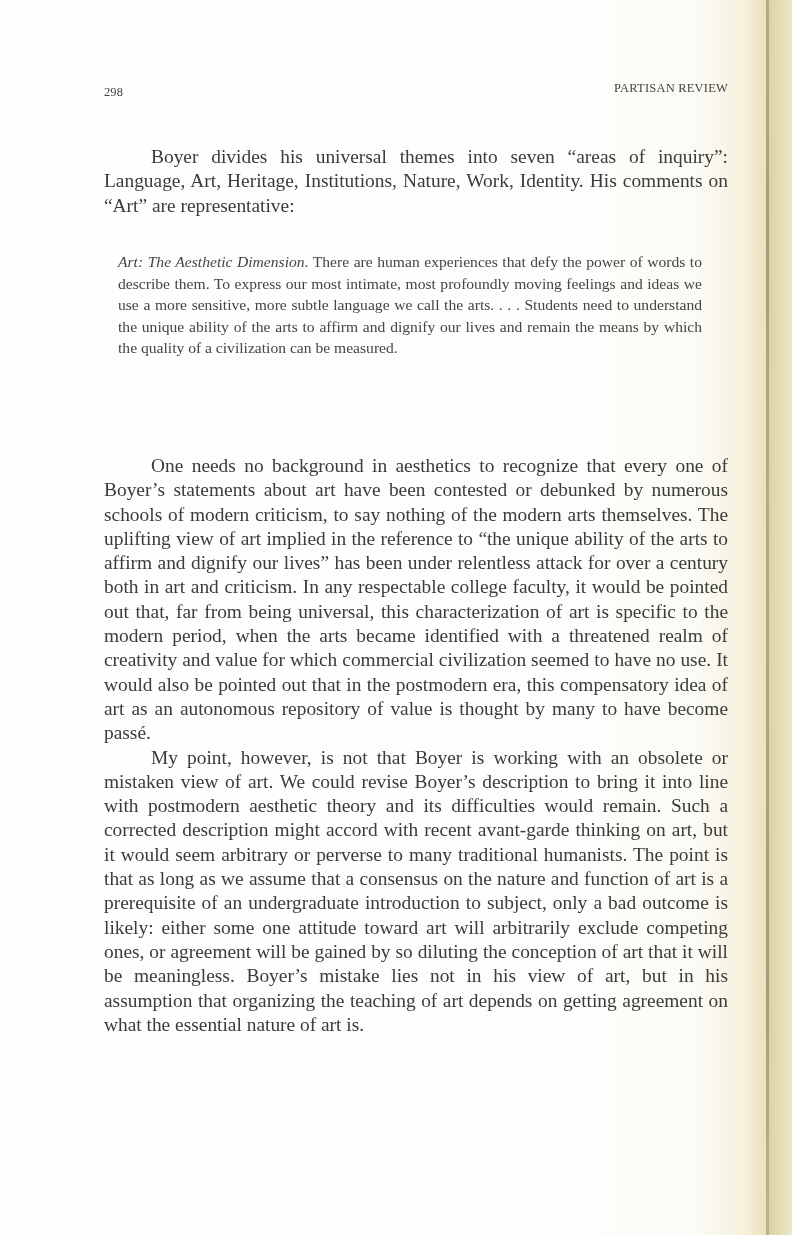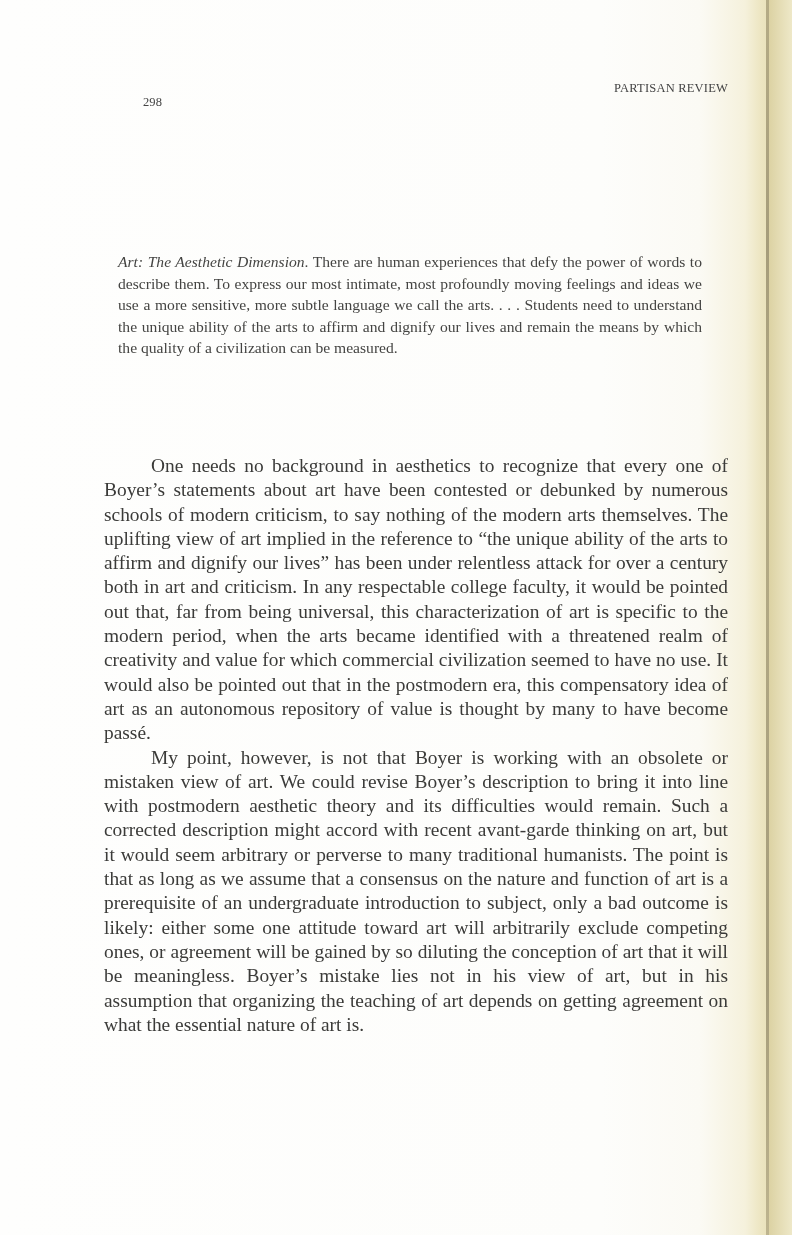--- a/index.html
+++ b/index.html
@@ -33,21 +33,21 @@
   }
   .running-head {
     position: absolute;
     top: 81px;
     left: 104px;
     width: 624px;
     font-size: 12.5px;
     color: #444;
     letter-spacing: 0.1px;
   }
-  .folio { position: absolute; left: 0; top: 14px; margin-left: 39px; }
+  .folio { position: absolute; left: 0; top: 4px; }
   .journal-title { position: absolute; right: 0; top: 0; letter-spacing: 0.2px; }
 
   .body-text {
     position: absolute;
     left: 104px;
     width: 624px;
     font-size: 19.4px;
     line-height: 24.3px;
     text-align: justify;
     hyphens: manual;
@@ -75,20 +75,23 @@
 
 <div class="page">
   <div class="gutter-line"></div>
   <div class="gutter-shade"></div>
 
   <div class="running-head">
     <span class="folio">298</span>
     <span class="journal-title">PARTISAN REVIEW</span>
   </div>
 
+  <div class="body-text p1">
+    <p class="para indent">Boyer divides his universal themes into seven “areas of inquiry”: Language, Art, Heritage, Institutions, Nature, Work, Identity. His comments on “Art” are representative:</p>
+  </div>
 
   <div class="blockquote">
     <span class="bq-title">Art: The Aesthetic Dimension</span><span>. There are human experiences that defy the power of words to describe them. To express our most intimate, most profoundly moving feelings and ideas we use a more sensitive, more subtle language we call the arts. . . . Students need to understand the unique ability of the arts to affirm and dignify our lives and remain the means by which the quality of a civilization can be measured.</span>
   </div>
 
   <div class="body-text p2">
     <p class="para indent">One needs no background in aesthetics to recognize that every one of Boyer’s statements about art have been contested or debunked by numerous schools of modern criticism, to say nothing of the modern arts themselves. The uplifting view of art implied in the reference to “the unique ability of the arts to affirm and dignify our lives” has been under relentless attack for over a century both in art and criticism. In any respectable college faculty, it would be pointed out that, far from being universal, this characterization of art is specific to the modern period, when the arts became identified with a threatened realm of creativity and value for which commercial civilization seemed to have no use. It would also be pointed out that in the post­modern era, this compensatory idea of art as an autonomous reposi­tory of value is thought by many to have become passé.</p>
     <p class="para indent">My point, however, is not that Boyer is working with an ob­solete or mistaken view of art. We could revise Boyer’s description to bring it into line with postmodern aesthetic theory and its difficulties would remain. Such a corrected description might accord with re­cent avant-garde thinking on art, but it would seem arbitrary or perverse to many traditional humanists. The point is that as long as we assume that a consensus on the nature and function of art is a prerequisite of an undergraduate introduction to subject, only a bad outcome is likely: either some one attitude toward art will arbitrarily exclude competing ones, or agreement will be gained by so diluting the conception of art that it will be meaningless. Boyer’s mistake lies not in his view of art, but in his assumption that organizing the teaching of art depends on getting agreement on what the essential nature of art is.</p>
   </div>
 </div>

